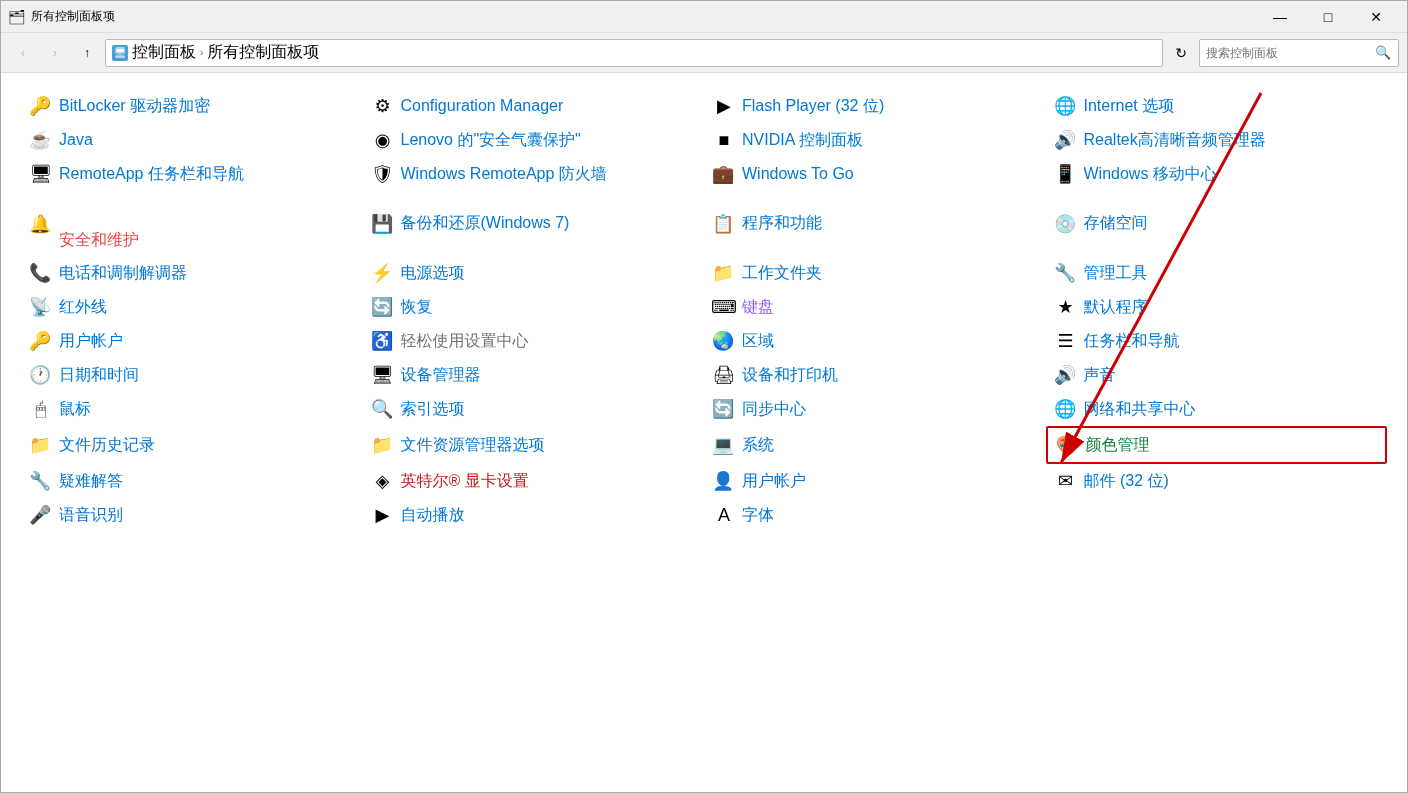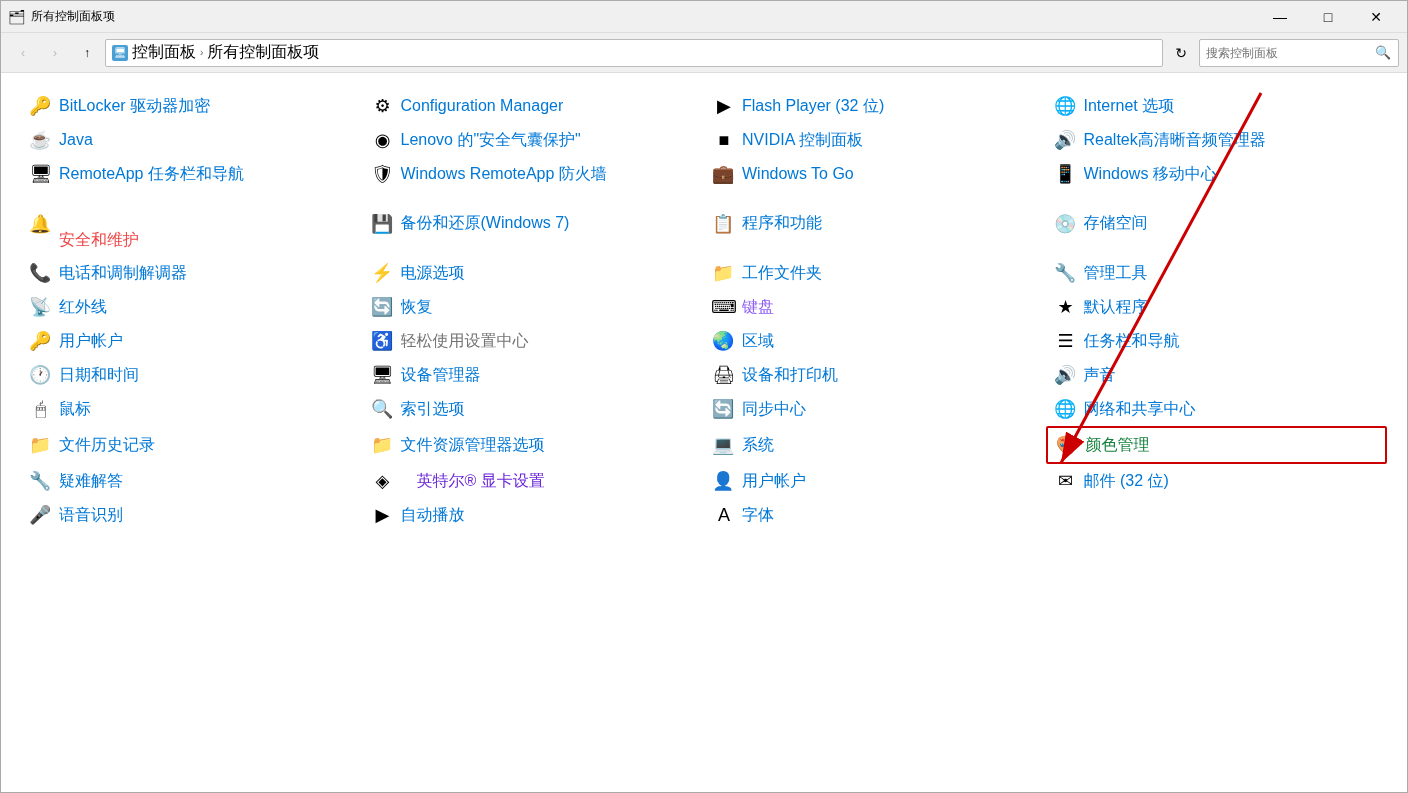--- a/index.html
+++ b/index.html
@@ -431,21 +431,21 @@
         <div class="item highlighted">
           <span class="item-icon" style="font-size: 18px;">🎨</span>
           <span class="item-label" style="color: #15803d;">颜色管理</span>
         </div>
         <div class="item">
           <span class="item-icon" style="font-size: 18px;">🔧</span>
           <span class="item-label" style="color: rgb(0, 120, 215);">疑难解答</span>
         </div>
         <div class="item">
           <span class="item-icon" style="font-size: 18px;">◈</span>
-          <span class="item-label" style="color: #6d28d9; margin-left: 16px;">英特尔® 显卡设置</span>
+          <span class="item-label" style="color: #b91c1c;">英特尔® 显卡设置</span>
         </div>
         <div class="item">
           <span class="item-icon" style="font-size: 18px;">👤</span>
           <span class="item-label" style="color: rgb(0, 120, 215);">用户帐户</span>
         </div>
         <div class="item">
           <span class="item-icon" style="font-size: 18px;">✉</span>
           <span class="item-label" style="color: rgb(0, 120, 215);">邮件 (32 位)</span>
         </div>
         <div class="item">

